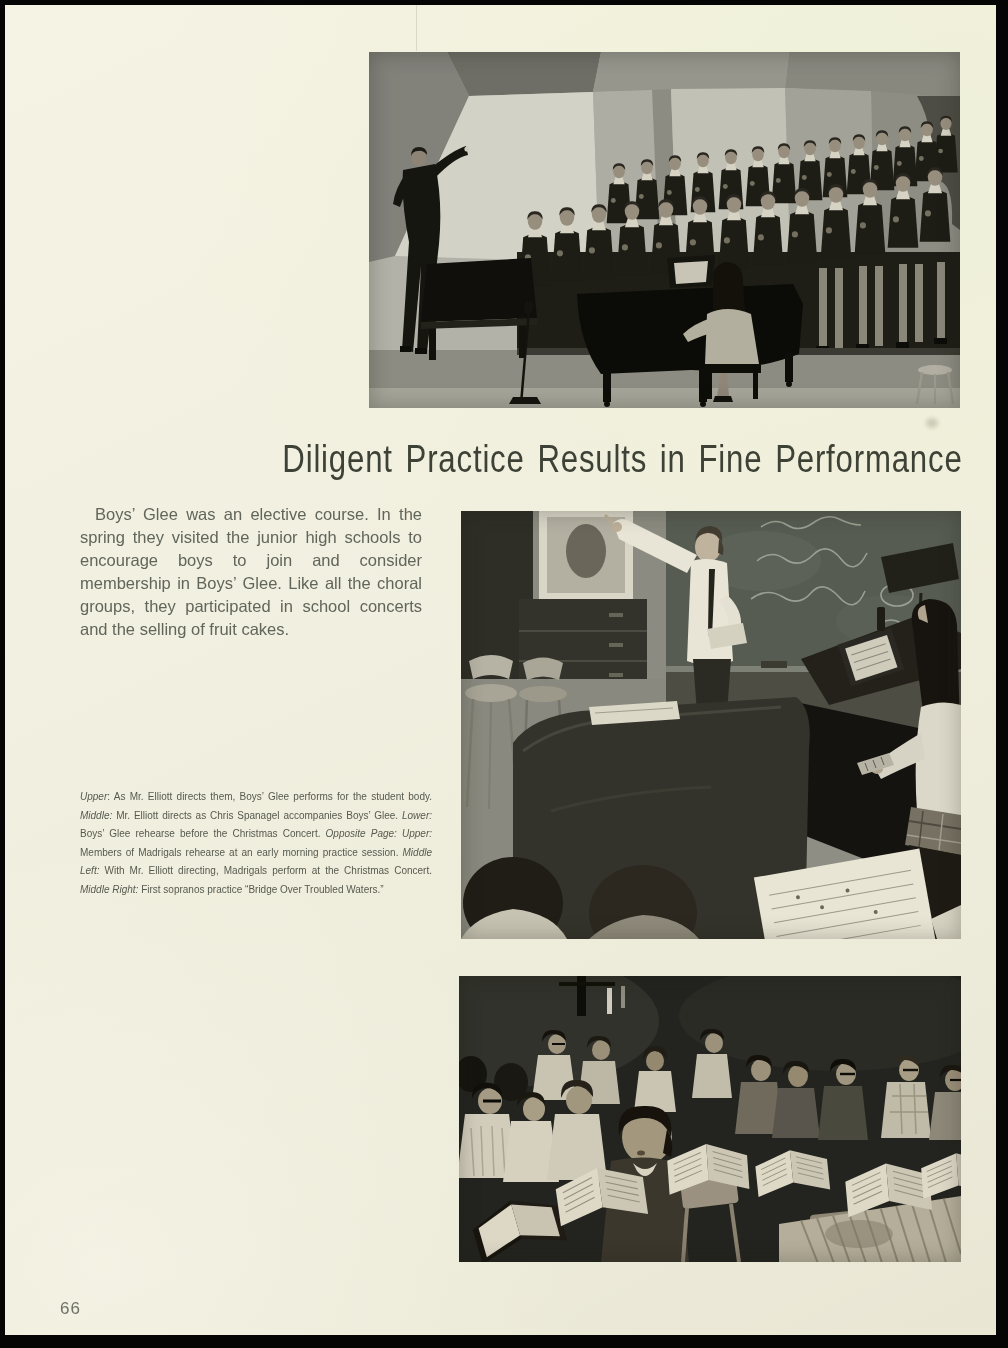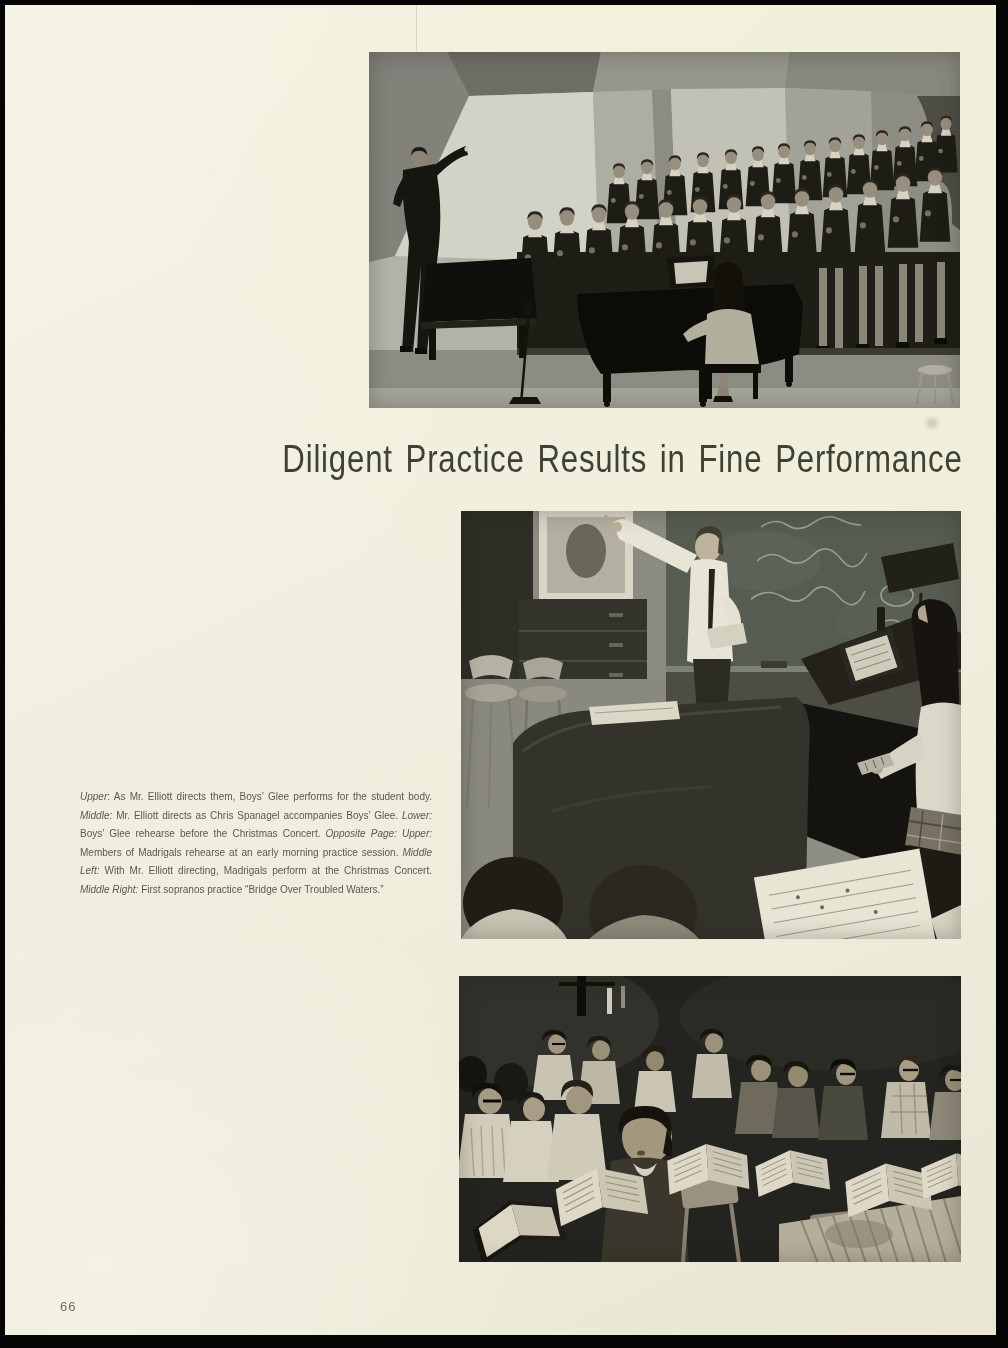--- a/index.html
+++ b/index.html
@@ -31,21 +31,21 @@
   }
   .article p{margin:0;text-indent:15px;}
   .captions{
     position:absolute;left:75px;top:783px;width:352px;
     font-size:10px;line-height:18.6px;text-align:justify;
     color:var(--ink_caption,#565a4e);
   }
   .captions .it{font-style:italic;}
   .pagenum{
     position:absolute;left:55px;top:1294px;
-    font-size:13px;letter-spacing:1px;color:var(--ink_pagenum,#6e7166);text-align:right;
+    font-size:17px;letter-spacing:1px;color:var(--ink_pagenum,#6e7166);text-align:right;
   }
   .crease{position:absolute;left:411px;top:0;width:1px;height:46px;background:rgba(90,90,70,.16);}
   .smudge{position:absolute;left:921px;top:413px;width:12px;height:10px;border-radius:50%;
           background:rgba(110,110,88,.28);filter:blur(2px);}
 </style>
 </head>
 <body>
 
 <div class="stage">
   <div class="page">
@@ -178,20 +178,21 @@
           <line x1="553" y1="320" x2="548" y2="352" stroke="#9b988c" stroke-width="2.5"></line>
           <line x1="579" y1="320" x2="584" y2="352" stroke="#9b988c" stroke-width="2.5"></line>
           <line x1="566" y1="322" x2="566" y2="352" stroke="#9b988c" stroke-width="2"></line>
         </g>
       </svg>
     </div>
 
     <h1 class="headline">Diligent Practice Results in Fine Performance</h1>
 
     <div class="article">
+      <p>Boys’ Glee was an elective course. In the spring they visited the junior high schools to encourage boys to join and consider membership in Boys’ Glee. Like all the choral groups, they participated in school concerts and the selling of fruit cakes.</p>
     </div>
 
     <div class="captions"><span class="it">Upper</span><span>: As Mr. Elliott directs them, Boys’ Glee performs for the student body. </span><span class="it">Middle:</span><span> Mr. Elliott directs as Chris Spanagel accompanies Boys’ Glee. </span><span class="it">Lower:</span><span> Boys’ Glee rehearse before the Christmas Concert. </span><span class="it">Opposite Page: Upper:</span><span> Members of Madrigals rehearse at an early morning practice session. </span><span class="it">Middle Left:</span><span> With Mr. Elliott directing, Madrigals perform at the Christmas Concert. </span><span class="it">Middle Right:</span><span> First sopranos practice “Bridge Over Troubled Waters.”</span></div>
 
     <div class="photo photo-middle">
       <svg viewBox="0 0 500 428" preserveAspectRatio="none">
         <rect width="500" height="428" fill="#8f8e84"></rect>
         <g>
           <rect x="0" y="0" width="72" height="168" fill="#2e2e27"></rect>
           <rect x="72" y="0" width="133" height="168" fill="#8c8b81"></rect>

